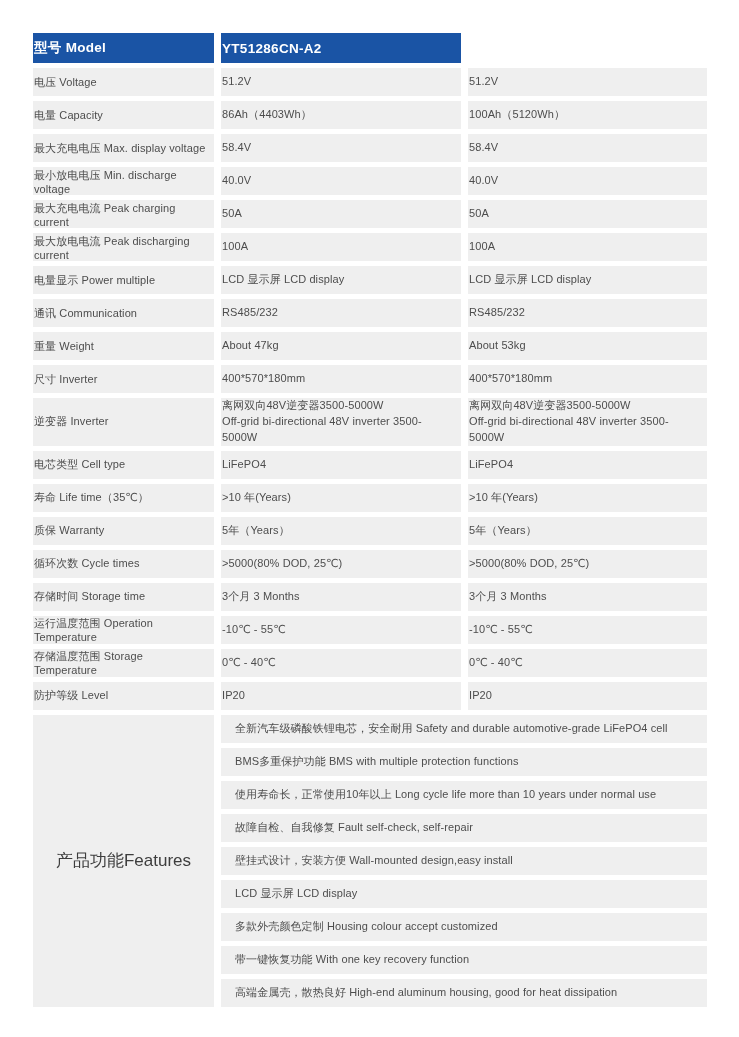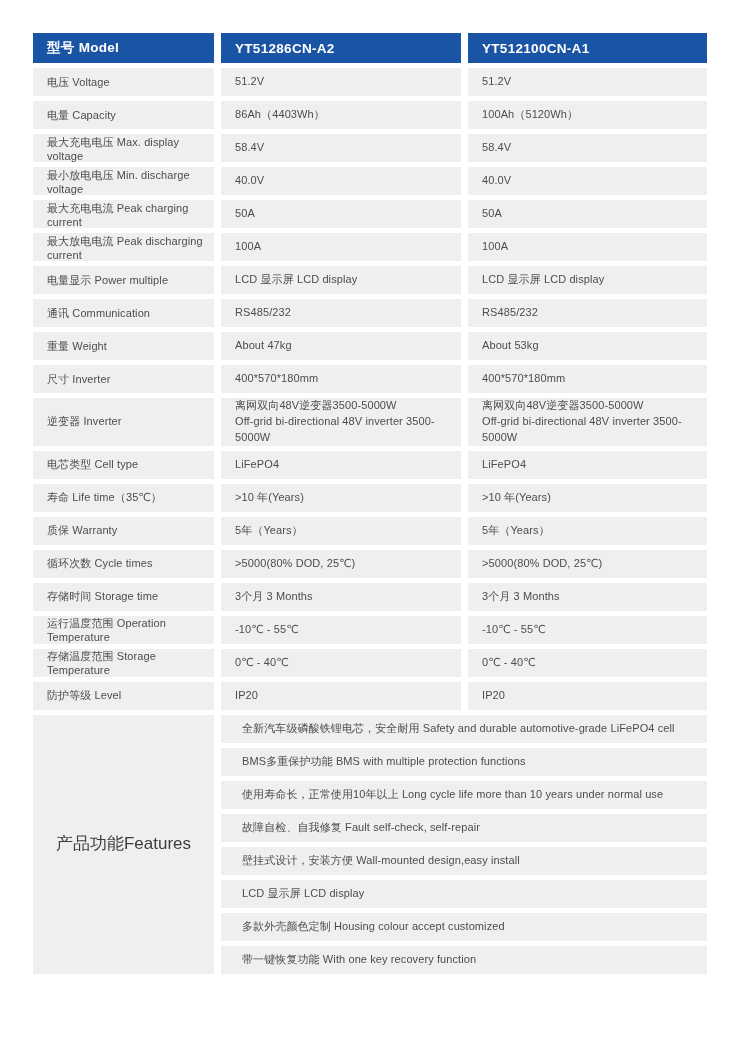--- a/index.html
+++ b/index.html
@@ -24,21 +24,21 @@
     display: grid;
     grid-template-columns: 181px 240px 239px;
     column-gap: 7px;
     margin-bottom: 5px;
   }
   .cell {
     background: #efefef;
     min-height: 28px;
     display: flex;
     align-items: center;
-    padding-left: 14px;
+    padding-left: 1px;
     padding-right: 6px;
     box-sizing: border-box;
     font-size: 11px;
     color: #4d4d4d;
     letter-spacing: 0.1px;
   }
   .header-row { margin-bottom: 5px; }
   .header-row .cell {
     background: #1a54a5;
     color: #ffffff;
@@ -66,39 +66,38 @@
     text-align: center;
     color: #3d3d3d;
     font-size: 17px;
     line-height: 1.75;
   }
   .feature-item {
     background: #efefef;
     height: 28px;
     display: flex;
     align-items: center;
-    padding-left: 21px;
+    padding-left: 14px;
     padding-right: 6px;
     box-sizing: border-box;
     font-size: 11px;
     color: #4d4d4d;
     margin-bottom: 5px;
     letter-spacing: 0.1px;
   }
   .feature-item:last-child { margin-bottom: 0; }
 </style>
 </head>
 <body>
 
 <div class="sheet">
 
   <div class="grid-row header-row">
     <div class="cell">型号 Model</div>
     <div class="cell">YT51286CN-A2</div>
-    <div class="cell">YT512100CN-A1</div>
   </div>
 
   <div>
       <div class="grid-row">
         <div class="cell label">电压 Voltage</div>
         <div class="cell value">51.2V</div>
         <div class="cell value">51.2V</div>
       </div>
       <div class="grid-row">
         <div class="cell label">电量 Capacity</div>
@@ -201,16 +200,17 @@
     </div>
     <div>
         <div class="feature-item">全新汽车级磷酸铁锂电芯，安全耐用 Safety and durable automotive-grade LiFePO4 cell</div>
         <div class="feature-item">BMS多重保护功能 BMS with multiple protection functions</div>
         <div class="feature-item">使用寿命长，正常使用10年以上 Long cycle life more than 10 years under normal use</div>
         <div class="feature-item">故障自检、自我修复 Fault self-check, self-repair</div>
         <div class="feature-item">壁挂式设计，安装方便 Wall-mounted design,easy install</div>
         <div class="feature-item">LCD 显示屏 LCD display</div>
         <div class="feature-item">多款外壳颜色定制 Housing colour accept customized</div>
         <div class="feature-item">带一键恢复功能 With one key recovery function</div>
+        <div class="feature-item">高端金属壳，散热良好 High-end aluminum housing, good for heat dissipation</div>
       </div>
   </div>
 
 </div>
 
 </body></html>

